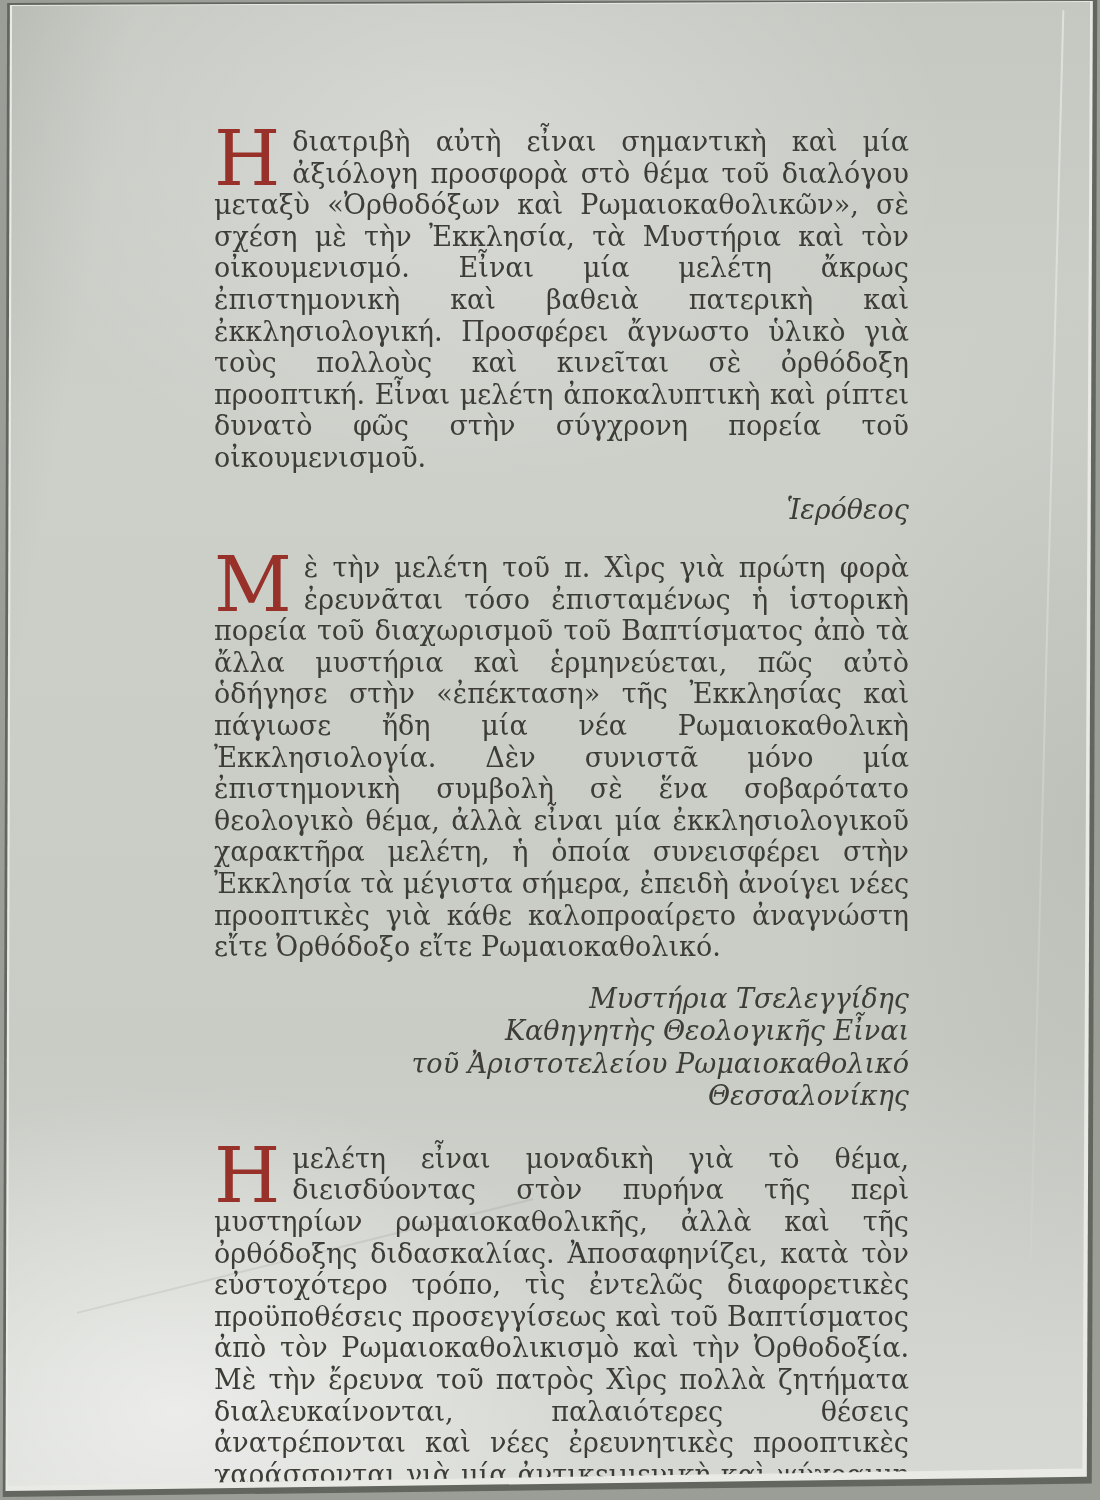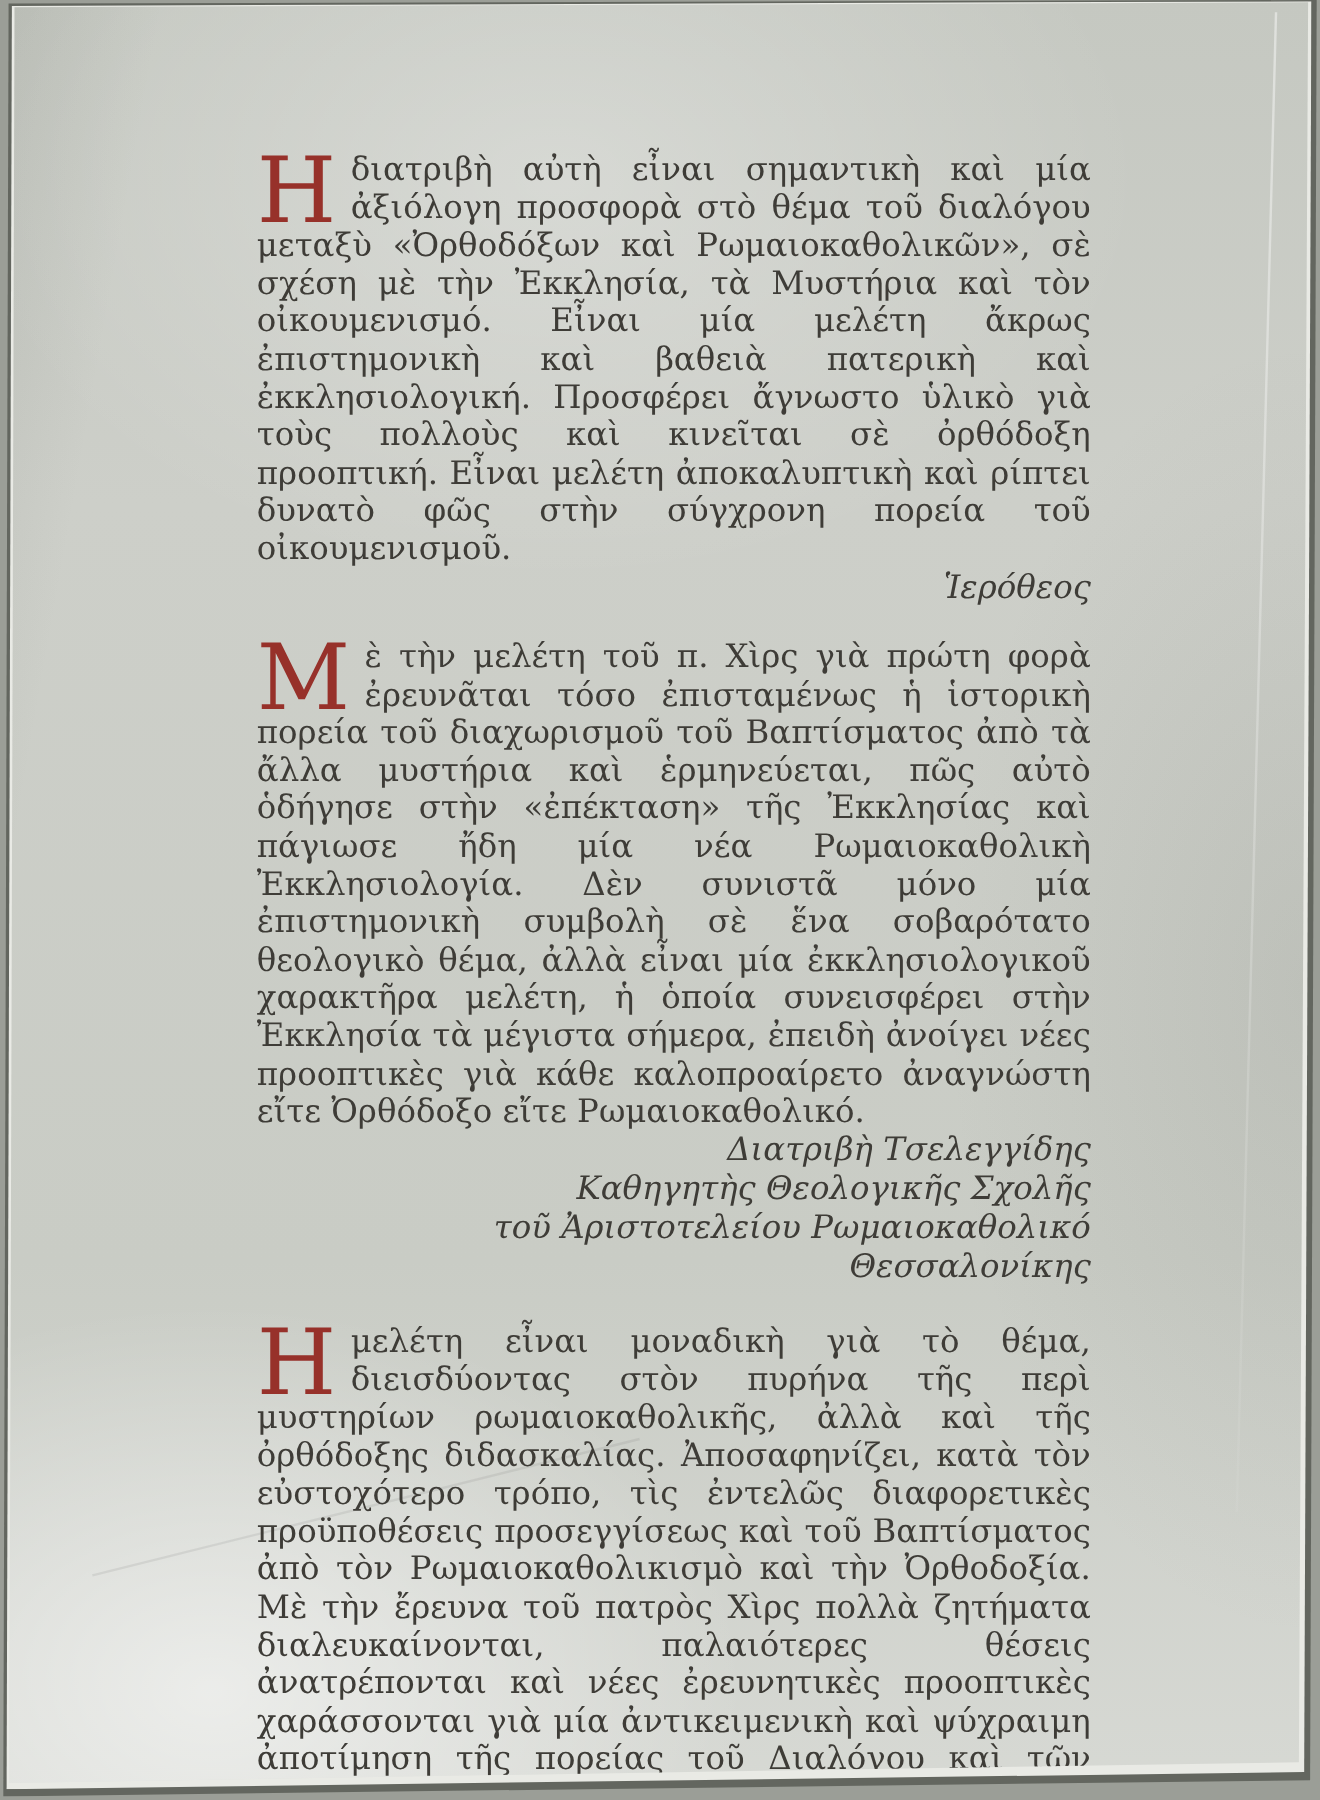--- a/index.html
+++ b/index.html
@@ -66,21 +66,21 @@
     font-size: 76px;
     line-height: 60px;
     height: 60px;
     margin: 3px 12px 0 0;
     color: var(--red, #97312a);
   }
   .attribution {
     text-align: right;
     font-style: italic;
     line-height: 32.5px;
-    margin-top: 0;
+    margin-top: 20px;
     clear: both;
   }
 </style>
 </head>
 <body>
 
 <div class="edge-dark"></div>
 <div class="pages"></div>
 <div class="cover">
   <div class="crease-v"></div>
@@ -91,22 +91,22 @@
     <section class="blurb blurb-1">
       <p class="body"><span class="dropcap">Η</span><span>διατριβὴ αὐτὴ εἶναι σημαντικὴ καὶ μία ἀξιόλογη προσφορὰ στὸ θέμα τοῦ διαλόγου μεταξὺ «Ὀρθοδόξων καὶ Ρωμαιοκαθολικῶν», σὲ σχέση μὲ τὴν Ἐκκλησία, τὰ Μυστήρια καὶ τὸν οἰκουμενισμό. Εἶναι μία μελέτη ἄκρως ἐπιστημονικὴ καὶ βαθειὰ πατερικὴ καὶ ἐκκλησιολογική. Προσφέρει ἄγνωστο ὑλικὸ γιὰ τοὺς πολλοὺς καὶ κινεῖται σὲ ὀρθόδοξη προοπτική. Εἶναι μελέτη ἀποκαλυπτικὴ καὶ ρίπτει δυνατὸ φῶς στὴν σύγχρονη πορεία τοῦ οἰκουμενισμοῦ.</span></p>
       <div class="attribution">
         <div>Ἱερόθεος</div>
       </div>
     </section>
 
     <section class="blurb blurb-2">
       <p class="body"><span class="dropcap">Μ</span><span>ὲ τὴν μελέτη τοῦ π. Χὶρς γιὰ πρώτη φορὰ ἐρευνᾶται τόσο ἐπισταμένως ἡ ἱστορικὴ πορεία τοῦ διαχωρισμοῦ τοῦ Βαπτίσματος ἀπὸ τὰ ἄλλα μυστήρια καὶ ἑρμηνεύεται, πῶς αὐτὸ ὁδήγησε στὴν «ἐπέκταση» τῆς Ἐκκλησίας καὶ πάγιωσε ἤδη μία νέα Ρωμαιοκαθολικὴ Ἐκκλησιολογία. Δὲν συνιστᾶ μόνο μία ἐπιστημονικὴ συμβολὴ σὲ ἕνα σοβαρότατο θεολογικὸ θέμα, ἀλλὰ εἶναι μία ἐκκλησιολογικοῦ χαρακτῆρα μελέτη, ἡ ὁποία συνεισφέρει στὴν Ἐκκλησία τὰ μέγιστα σήμερα, ἐπειδὴ ἀνοίγει νέες προοπτικὲς γιὰ κάθε καλοπροαίρετο ἀναγνώστη εἴτε Ὀρθόδοξο εἴτε Ρωμαιοκαθολικό.</span></p>
       <div class="attribution">
-        <div>Διατριβὴ Τσελεγγίδης</div>
-        <div>Καθηγητὴς Θεολογικῆς Σχολῆς</div>
+        <div>Μυστήρια Τσελεγγίδης</div>
+        <div>Καθηγητὴς Θεολογικῆς Εἶναι</div>
         <div>τοῦ Ἀριστοτελείου Ρωμαιοκαθολικό Θεσσαλονίκης</div>
       </div>
     </section>
 
     <section class="blurb blurb-3">
       <p class="body"><span class="dropcap">Η</span><span>μελέτη εἶναι μοναδικὴ γιὰ τὸ θέμα, διεισδύοντας στὸν πυρήνα τῆς περὶ μυστηρίων ρωμαιοκαθολικῆς, ἀλλὰ καὶ τῆς ὀρθόδοξης διδασκαλίας. Ἀποσαφηνίζει, κατὰ τὸν εὐστοχότερο τρόπο, τὶς ἐντελῶς διαφορετικὲς προϋποθέσεις προσεγγίσεως καὶ τοῦ Βαπτίσματος ἀπὸ τὸν Ρωμαιοκαθολικισμὸ καὶ τὴν Ὀρθοδοξία. Μὲ τὴν ἔρευνα τοῦ πατρὸς Χὶρς πολλὰ ζητήματα διαλευκαίνονται, παλαιότερες θέσεις ἀνατρέπονται καὶ νέες ἐρευνητικὲς προοπτικὲς χαράσσονται γιὰ μία ἀντικειμενικὴ καὶ ψύχραιμη ἀποτίμηση τῆς πορείας τοῦ Διαλόγου καὶ τῶν ἀληθινῶν δυνατοτήτων του. Ἡ Διατριβὴ συνιστᾶ οὐσιαστικὴ συμβολὴ στὶς σημερινὲς οἰκουμενικὲς σχέσεις καὶ θὰ προσεχθεῖ ἰδιαίτερα.</span></p>
 
     </section>
 
   </div>

